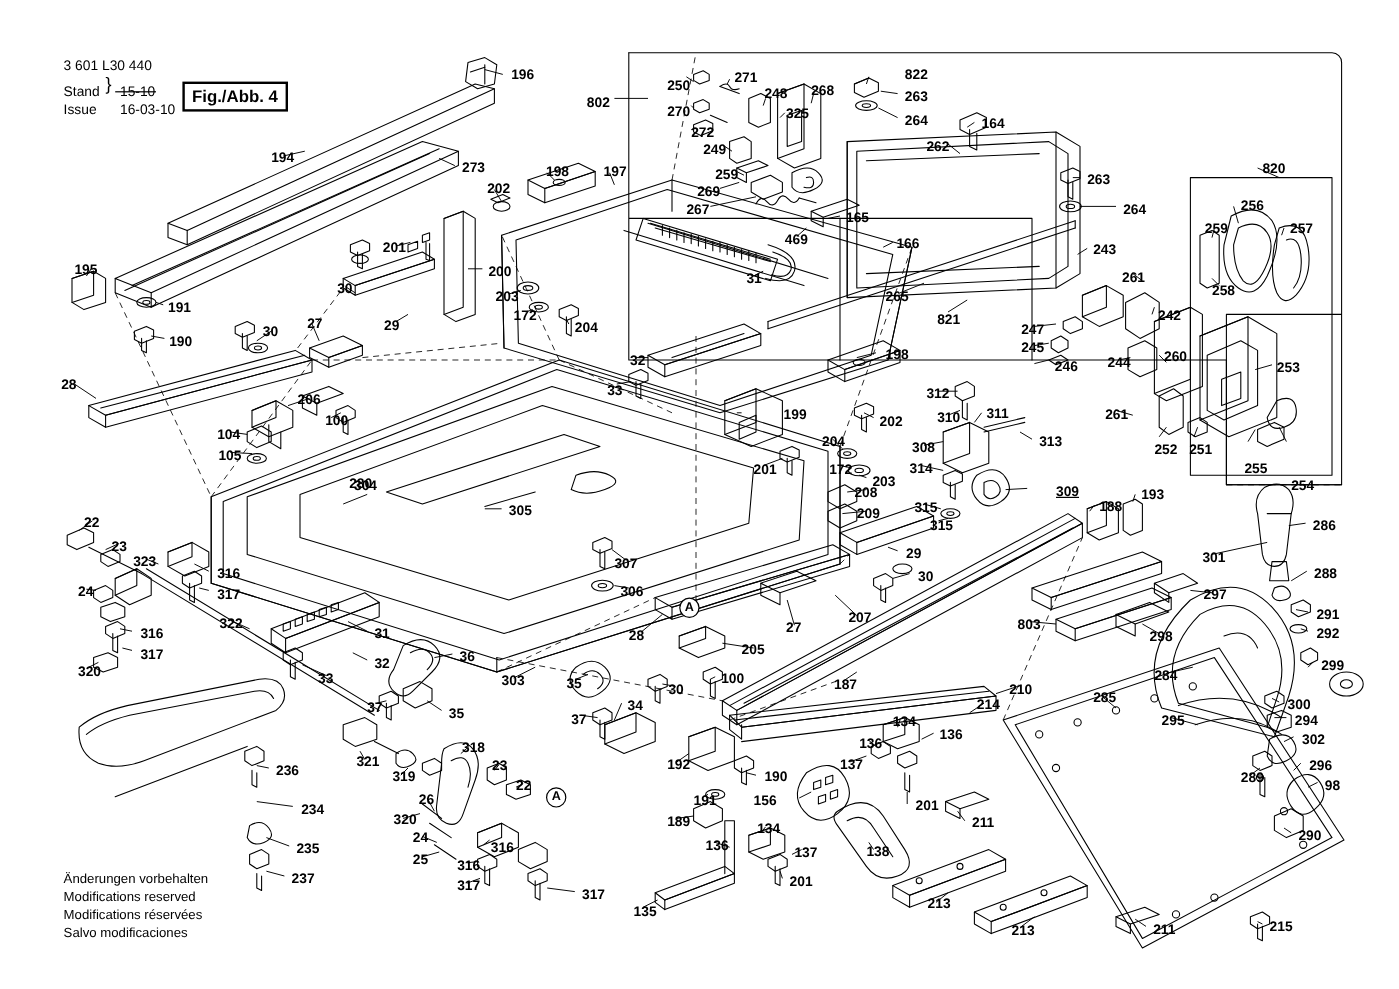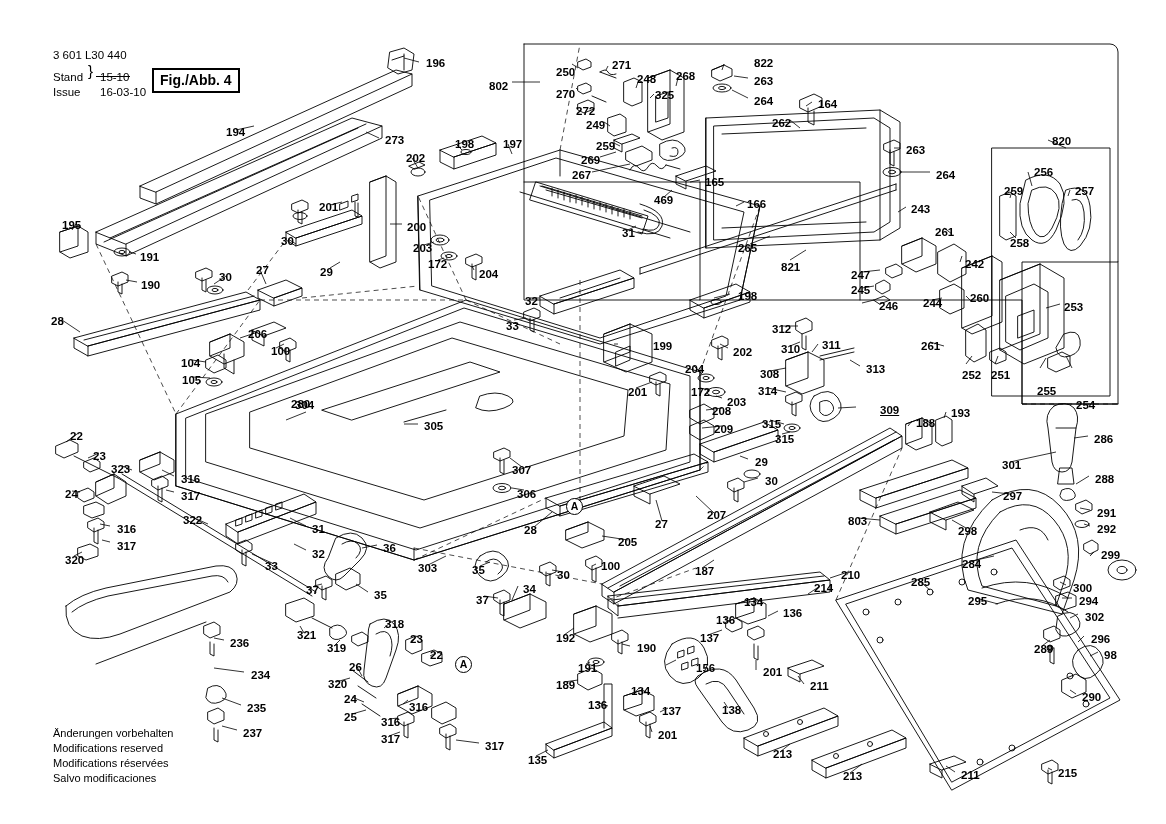--- a/index.html
+++ b/index.html
@@ -808,21 +808,21 @@
       <div class="lbl" style="left: 1091px; top: 634px;">296</div>
       <div class="lbl" style="left: 1034px; top: 644px;">289</div>
       <div class="lbl" style="left: 1104px; top: 650px;">98</div>
       <div class="lbl" style="left: 1082px; top: 692px;">290</div>
       <div class="lbl" style="left: 557px; top: 570px;">30</div>
       <div class="lbl" style="left: 601px; top: 561px;">100</div>
       <div class="lbl" style="left: 556px; top: 633px;">192</div>
       <div class="lbl" style="left: 637px; top: 643px;">190</div>
       <div class="lbl" style="left: 578px; top: 663px;">191</div>
       <div class="lbl" style="left: 556px; top: 680px;">189</div>
-      <div class="lbl" style="left: 696px; top: 663px;">156</div>
+      <div class="lbl" style="left: 628px; top: 663px;">156</div>
       <div class="lbl" style="left: 744px; top: 597px;">134</div>
       <div class="lbl" style="left: 716px; top: 615px;">136</div>
       <div class="lbl" style="left: 783px; top: 608px;">136</div>
       <div class="lbl" style="left: 700px; top: 633px;">137</div>
       <div class="lbl" style="left: 763px; top: 667px;">201</div>
       <div class="lbl" style="left: 722px; top: 705px;">138</div>
       <div class="lbl" style="left: 631px; top: 686px;">134</div>
       <div class="lbl" style="left: 662px; top: 706px;">137</div>
       <div class="lbl" style="left: 588px; top: 700px;">136</div>
       <div class="lbl" style="left: 658px; top: 730px;">201</div>

